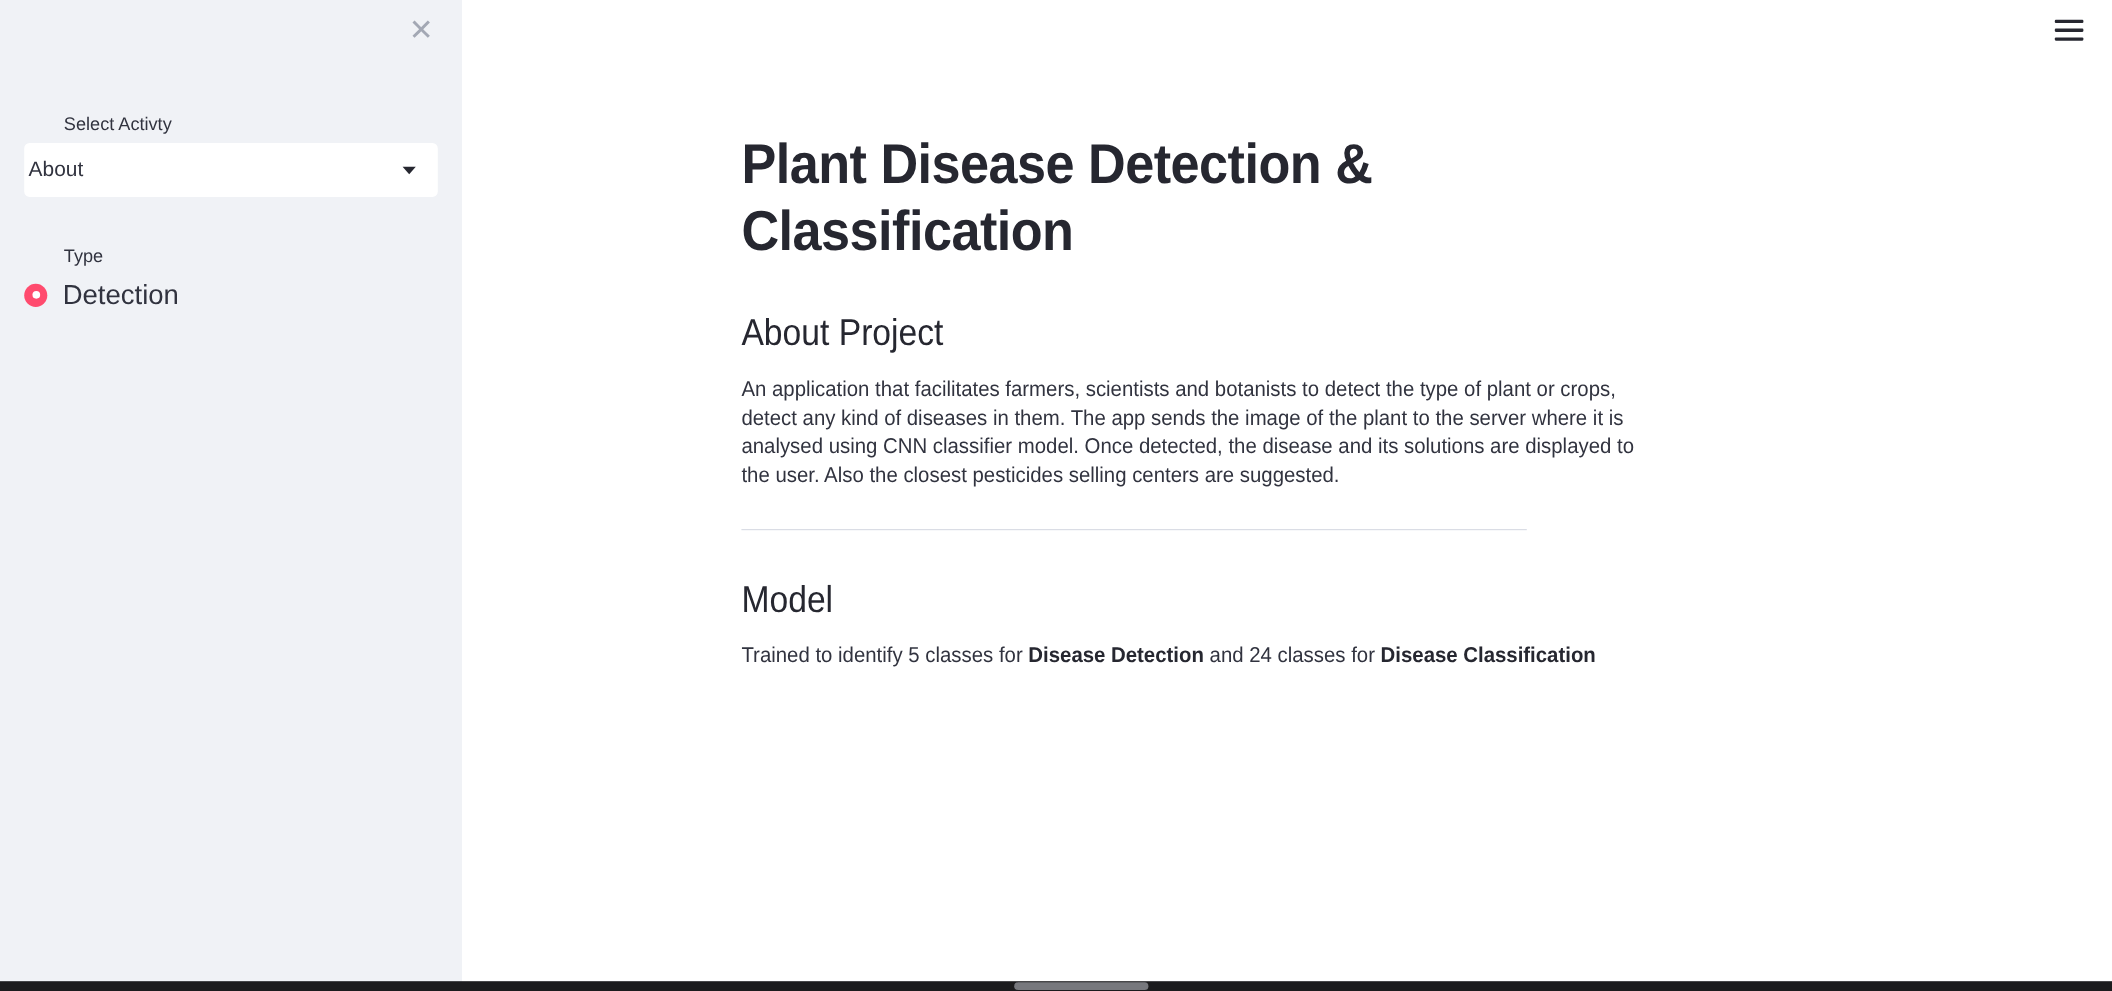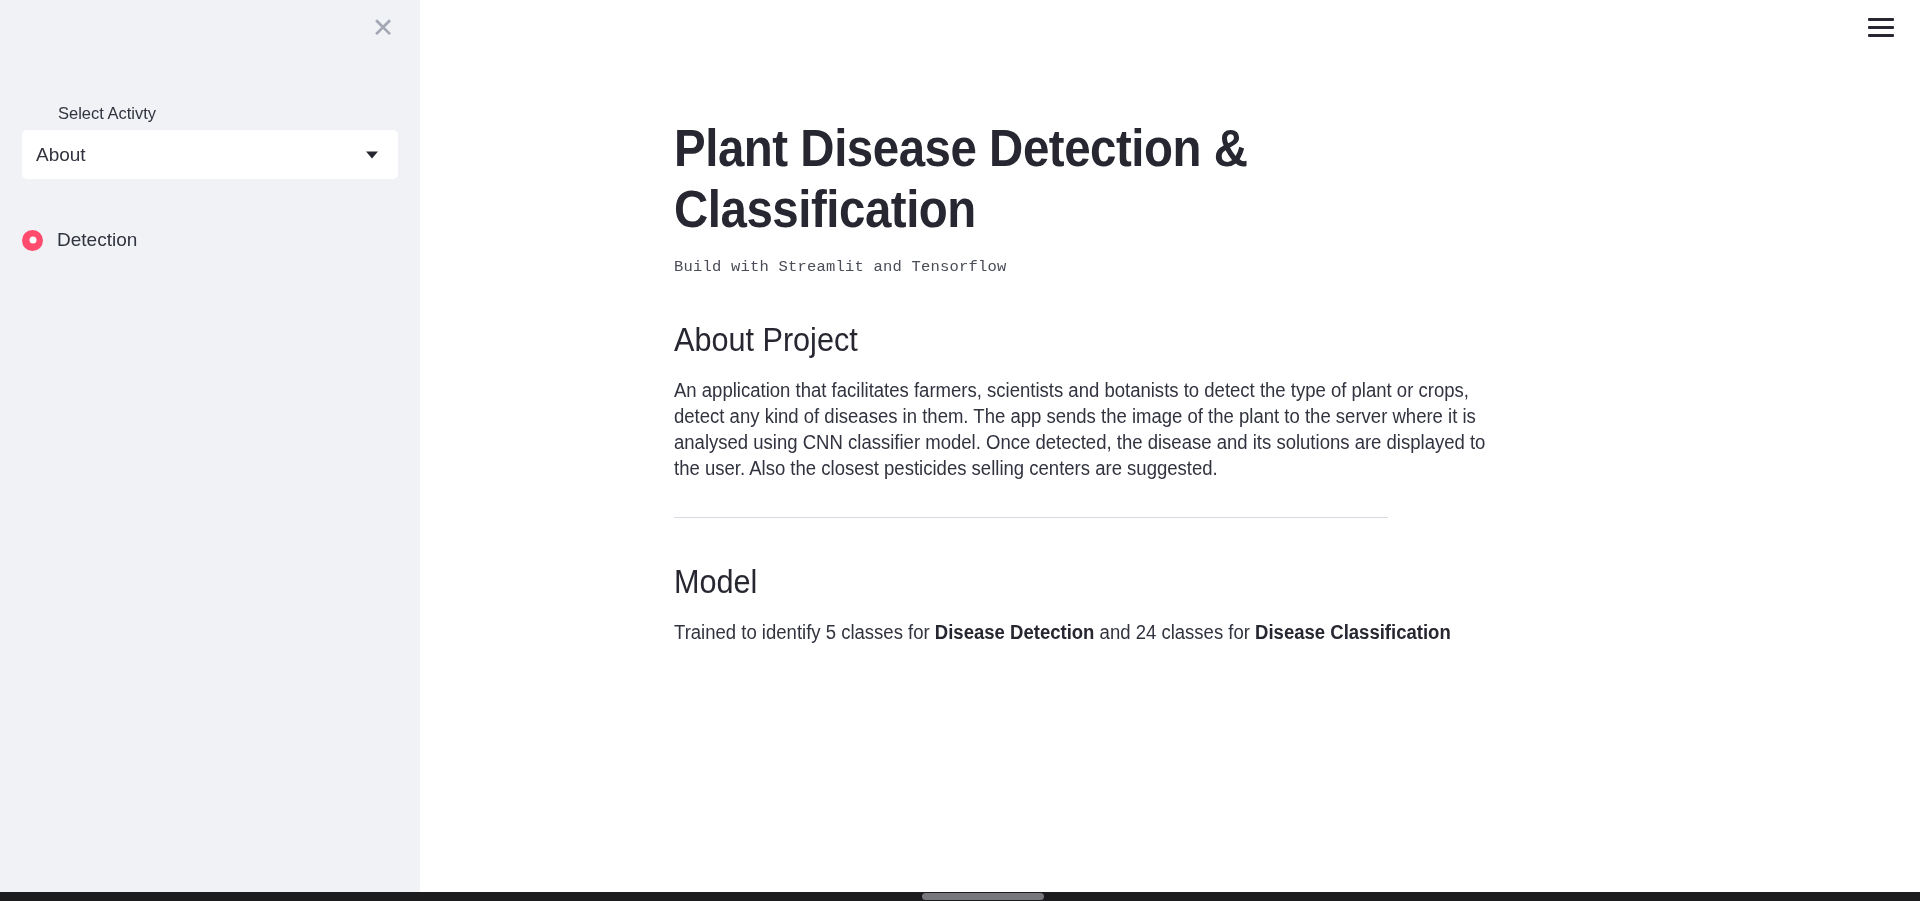--- a/index.html
+++ b/index.html
@@ -41,21 +41,21 @@
   }
   #activity-group { position: absolute; top: 104px; left: 22px; width: 376px; }
   #select-box {
     position: relative;
     width: 376px;
     height: 49px;
     background: #ffffff;
     border-radius: 5px;
     display: flex;
     align-items: center;
-    padding: 0 14px;
+    padding: 0 4px;
     cursor: pointer;
   }
   #select-value {
     font-size: 19px;
     color: #31333f;
     font-family: "Liberation Sans", sans-serif;
   }
   #select-caret {
     position: absolute;
     right: 20px; top: 50%;
@@ -89,21 +89,21 @@
     content: "";
     position: absolute;
     top: 50%; left: 50%;
     transform: translate(-50%, -50%);
     width: 7px; height: 7px;
     border-radius: 50%;
     background: #ffffff;
   }
   .radio-text {
     margin-left: 14px;
-    font-size: 19px;
+    font-size: 25px;
     color: #31333f;
     font-family: "Liberation Sans", sans-serif;
   }
 
   
   #main {
     position: relative;
     flex: 1 1 auto;
     height: 901px;
     background: #ffffff;
@@ -222,20 +222,21 @@
 
     <div id="activity-group">
       <div class="sb-label">Select Activty</div>
       <div id="select-box">
         <span id="select-value">About</span>
         <span id="select-caret"></span>
       </div>
     </div>
 
     <div id="type-group">
+      <div class="sb-label">Type</div>
 
       <div class="radio-row selected">
         <span class="radio-mark"></span>
         <span class="radio-text">Detection</span>
       </div>
 
 
     </div>
   </aside>
 
@@ -244,21 +245,20 @@
     <div id="hamburger">
       <span></span>
       <span></span>
       <span></span>
     </div>
 
     <div id="content">
 
       <h1 id="page-title">Plant Disease Detection &amp; Classification</h1>
 
-      <div id="subtitle">Build with Streamlit and Tensorflow</div>
 
       <h2 class="section-h2">About Project</h2>
 
       <p class="body-p">An application that facilitates farmers, scientists and botanists to detect the type of plant or crops, detect any kind of diseases in them. The app sends the image of the plant to the server where it is analysed using CNN classifier model. Once detected, the disease and its solutions are displayed to the user. Also the closest pesticides selling centers are suggested.</p>
 
       <div id="divider"></div>
 
       <div id="model-section">
         <h2 class="section-h2">Model</h2>
 

